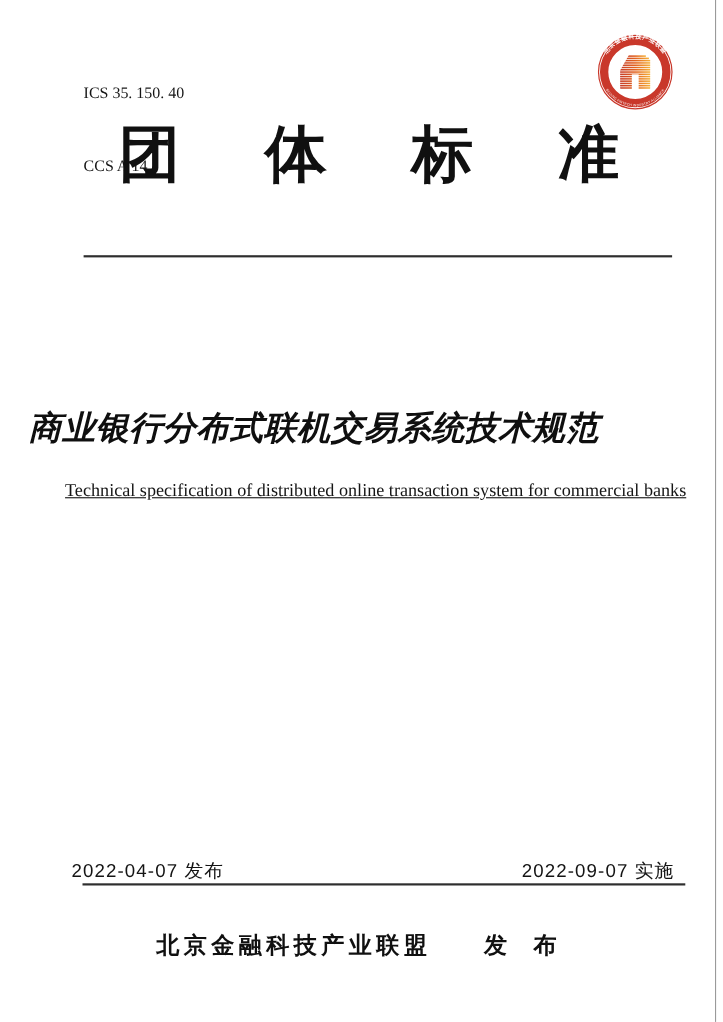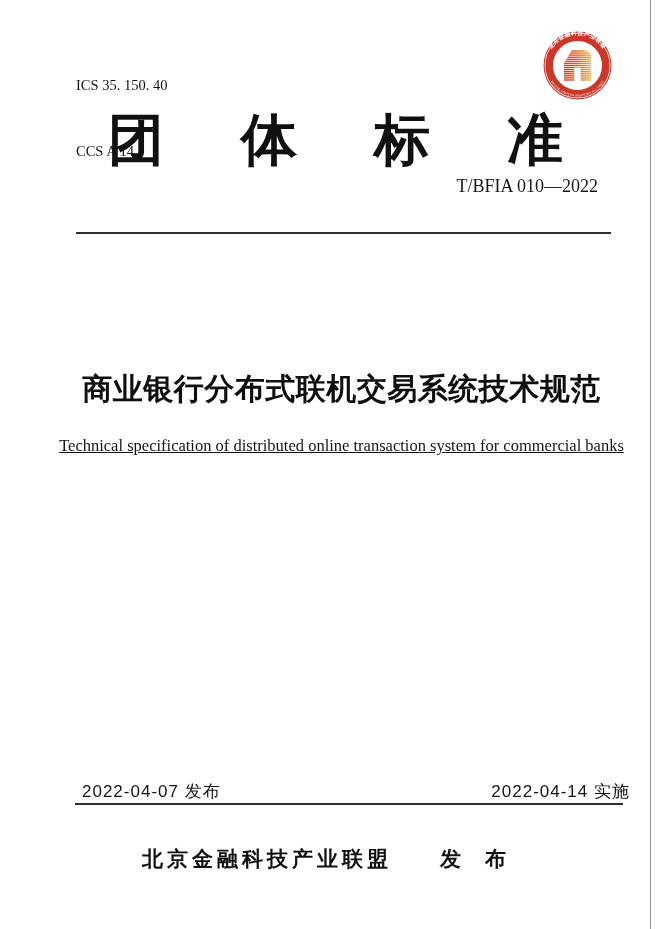--- a/index.html
+++ b/index.html
@@ -69,40 +69,40 @@
     top: 232px;
     width: 535px;
     height: 2px;
     background: #2e2e2e;
   }
   .title-zh {
     position: absolute;
     left: 26px;
     top: 369px;
     width: 631px;
-    text-align: center;
     font-size: 30px;
     font-weight: bold;
     letter-spacing: 0.5px;
     color: #0f0f0f;
+    font-style: italic;
   }
   .title-en {
     position: absolute;
     left: 26px;
     top: 436px;
     width: 631px;
     text-align: center;
     font-family: "Liberation Serif", serif;
     font-size: 16.5px;
     color: #151515;
     text-decoration: underline;
   }
   .dates-row {
     position: absolute;
-    left: 82px;
+    left: 65px;
     top: 780px;
     width: 548px;
     display: flex;
     justify-content: space-between;
     font-size: 17px;
     letter-spacing: 1px;
     color: #141414;
   }
   .rule-bottom {
     position: absolute;
@@ -188,31 +188,30 @@
     </text>
   </svg>
 
   <div class="type-title">
     <span>团</span>
     <span>体</span>
     <span>标</span>
     <span>准</span>
   </div>
 
-  <div class="std-code">T/BFIA 010—2022</div>
 
   <div class="rule-top"></div>
 
   <div class="title-zh">商业银行分布式联机交易系统技术规范</div>
 
   <div class="title-en">Technical specification of distributed online transaction system for commercial banks</div>
 
   <div class="dates-row">
     <span>2022-04-07 发布</span>
-    <span>2022-04-14 实施</span>
+    <span>2022-09-07 实施</span>
   </div>
 
   <div class="rule-bottom"></div>
 
   <div class="publisher-row">
     <span class="publisher-name">北京金融科技产业联盟</span>
     <span class="release-label">发 布</span>
   </div>
 
   <div class="page-edge-right"></div>

